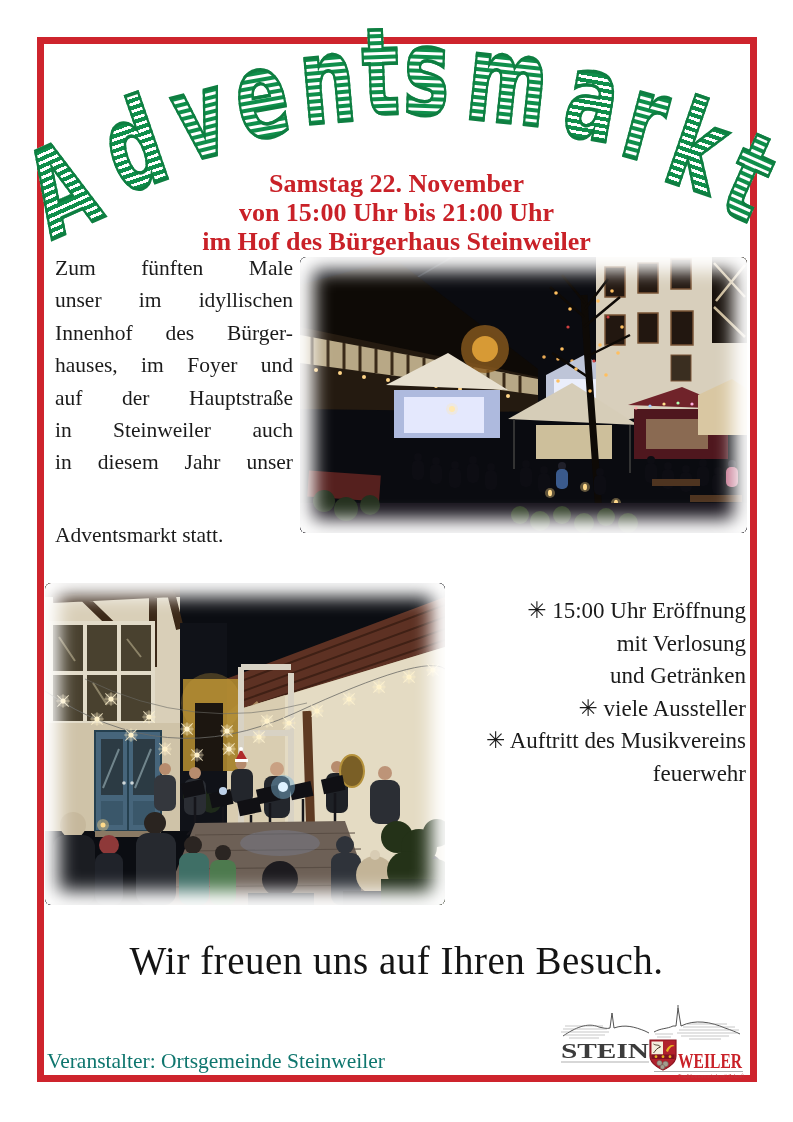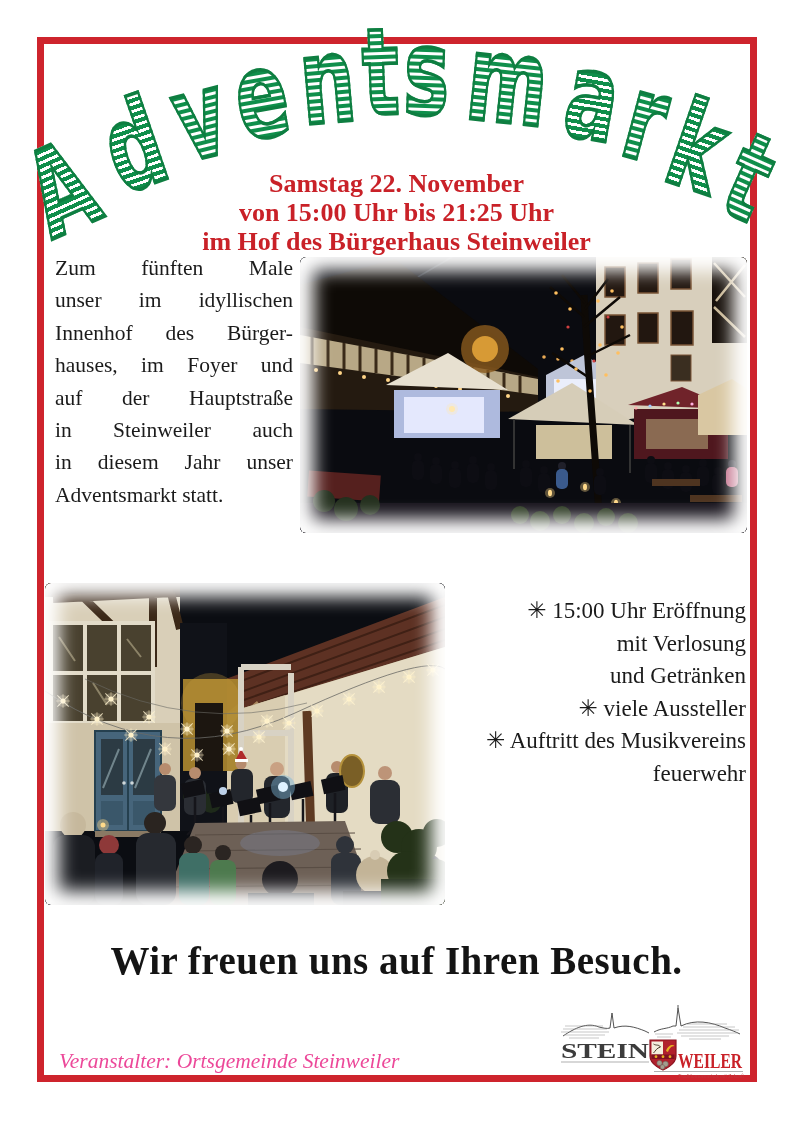--- a/index.html
+++ b/index.html
@@ -28,35 +28,35 @@
   .arch-letter:nth-child(9) {transform:translateY(-88px) rotate(10deg) scaleX(.64);}
   .arch-letter:nth-child(10){transform:translateY(-68px) rotate(15deg) scaleX(.64);}
   .arch-letter:nth-child(11){transform:translateY(-40px) rotate(19deg) scaleX(.64);}
   .arch-letter:nth-child(12){transform:translateY(-12px) rotate(24deg) scaleX(.64);}
 
   .subtitle{position:absolute;left:40px;top:141px;width:713px;text-align:center;color:#c92128;
             font-weight:bold;font-size:26px;line-height:29px;margin-top:28px;}
 
   .intro{position:absolute;left:55px;top:252px;width:238px;font-size:21.5px;line-height:32.4px;color:#1b1b1b;}
   .intro .line{text-align:justify;text-align-last:justify;}
-  .intro .line.last{text-align-last:left;}
+  .intro .line.last{text-align-last:left;margin-top:40px;}
 
   .photo{position:absolute;overflow:hidden;border-radius:6px;background:#0a0b10;}
   .photo svg{display:block;width:100%;height:100%;}
   .photo::after{content:"";position:absolute;inset:0;box-shadow:inset 0 0 18px 14px #ffffff;border-radius:6px;}
   #photo-courtyard{left:300px;top:257px;width:447px;height:276px;}
   #photo-band{left:45px;top:583px;width:400px;height:322px;}
 
   .highlights{position:absolute;right:47px;top:585px;width:380px;text-align:right;
               font-size:23px;line-height:32.6px;color:#1b1b1b;margin-top:10px;}
 
   .closing{position:absolute;left:40px;top:938px;width:713px;text-align:center;
-           font-weight:bold;font-size:39px;color:#141414;letter-spacing:.5px;}
-
-  .organizer{position:absolute;left:59px;top:1049px;font-size:21.5px;color:#ec4899;font-style:italic;}
+           font-weight:normal;font-size:39px;color:#141414;letter-spacing:.5px;}
+
+  .organizer{position:absolute;left:47px;top:1049px;font-size:21.5px;color:#0f766e;}
 
   .logo{position:absolute;left:558px;top:1004px;width:188px;height:74px;}
   .logo svg{display:block;width:100%;height:100%;}
 </style>
 </head>
 <body>
 
 <div id="poster">
   <div class="frame"></div>
 
@@ -70,21 +70,21 @@
     <span class="arch-letter">s</span>
     <span class="arch-letter">m</span>
     <span class="arch-letter">a</span>
     <span class="arch-letter">r</span>
     <span class="arch-letter">k</span>
     <span class="arch-letter">t</span>
   </div>
 
   <div class="subtitle">
     <div>Samstag 22. November</div>
-    <div>von 15:00 Uhr bis 21:25 Uhr</div>
+    <div>von 15:00 Uhr bis 21:00 Uhr</div>
     <div>im Hof des Bürgerhaus Steinweiler</div>
   </div>
 
   <div class="intro">
     <div class="line">Zum fünften Male</div>
     <div class="line">unser im idyllischen</div>
     <div class="line">Innenhof des Bürger-</div>
     <div class="line">hauses, im Foyer und</div>
     <div class="line">auf der Hauptstraße</div>
     <div class="line">in Steinweiler auch</div>

